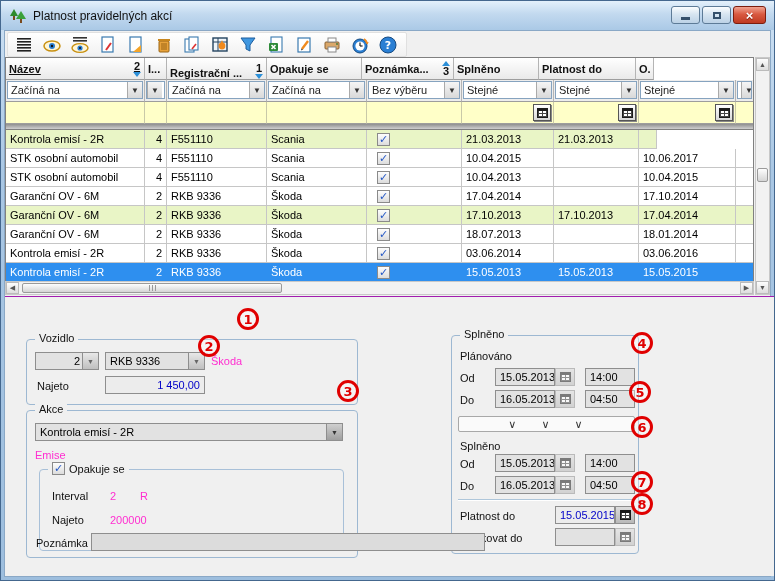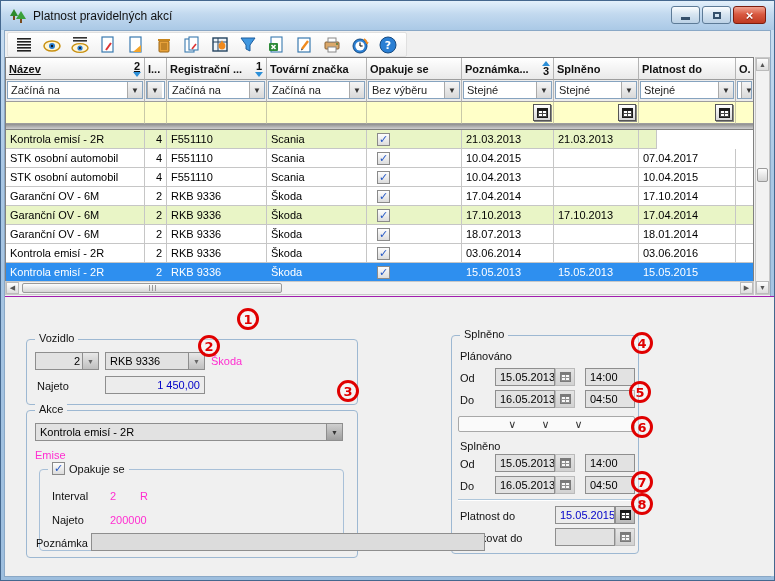--- a/index.html
+++ b/index.html
@@ -247,29 +247,26 @@
           <div class="hdr-cell" style="width: 139px; flex: 0 0 139px; text-decoration: underline;">
             <div class="lbl">Název</div>
             <div class="sortbadge">
               <div class="num">2</div>
               <div class="tri-down"></div>
             </div>
           </div>
           <div class="hdr-cell" style="width: 22px; flex: 0 0 22px;">
             <div class="lbl">I...</div>
           </div>
-          <div class="hdr-cell" style="width: 100px; flex: 0 0 100px;">
+          <div class="hdr-cell" style="width: 100px; flex: 0 0 100px; align-items: flex-end;">
             <div class="lbl">Registrační ...</div>
             <div class="sortbadge">
               <div class="num">1</div>
               <div class="tri-down"></div>
             </div>
-          </div>
-          <div class="hdr-cell" style="width: 100px; flex: 0 0 100px;">
-            <div class="lbl">Tovární značka</div>
           </div>
           <div class="hdr-cell" style="width: 95px; flex: 0 0 95px;">
             <div class="lbl">Opakuje se</div>
           </div>
           <div class="hdr-cell" style="width: 92px; flex: 0 0 92px;">
             <div class="lbl">Poznámka...</div>
             <div class="sortbadge">
               <div class="tri-up"></div>
               <div class="num">3</div>
             </div>
@@ -379,21 +376,21 @@
           <div class="grow grid-row">
             <div class="gcell" style="width: 139px; flex: 0 0 139px;">STK osobní automobil</div>
             <div class="gcell alignr" style="width: 22px; flex: 0 0 22px;">4</div>
             <div class="gcell" style="width: 100px; flex: 0 0 100px;">F551110</div>
             <div class="gcell" style="width: 100px; flex: 0 0 100px;">Scania</div>
             <div class="gcell" style="width: 95px; flex: 0 0 95px;">
               <div class="chk">✓</div>
             </div>
             <div class="gcell" style="width: 92px; flex: 0 0 92px;">10.04.2015</div>
             <div class="gcell" style="width: 85px; flex: 0 0 85px;"></div>
-            <div class="gcell" style="width: 97px; flex: 0 0 97px;">07.04.2017</div>
+            <div class="gcell" style="width: 97px; flex: 0 0 97px;">10.06.2017</div>
             <div class="gcell" style="width: 18px; flex: 0 0 18px;"></div>
           </div>
           <div class="grow grid-row">
             <div class="gcell" style="width: 139px; flex: 0 0 139px;">STK osobní automobil</div>
             <div class="gcell alignr" style="width: 22px; flex: 0 0 22px;">4</div>
             <div class="gcell" style="width: 100px; flex: 0 0 100px;">F551110</div>
             <div class="gcell" style="width: 100px; flex: 0 0 100px;">Scania</div>
             <div class="gcell" style="width: 95px; flex: 0 0 95px;">
               <div class="chk">✓</div>
             </div>

